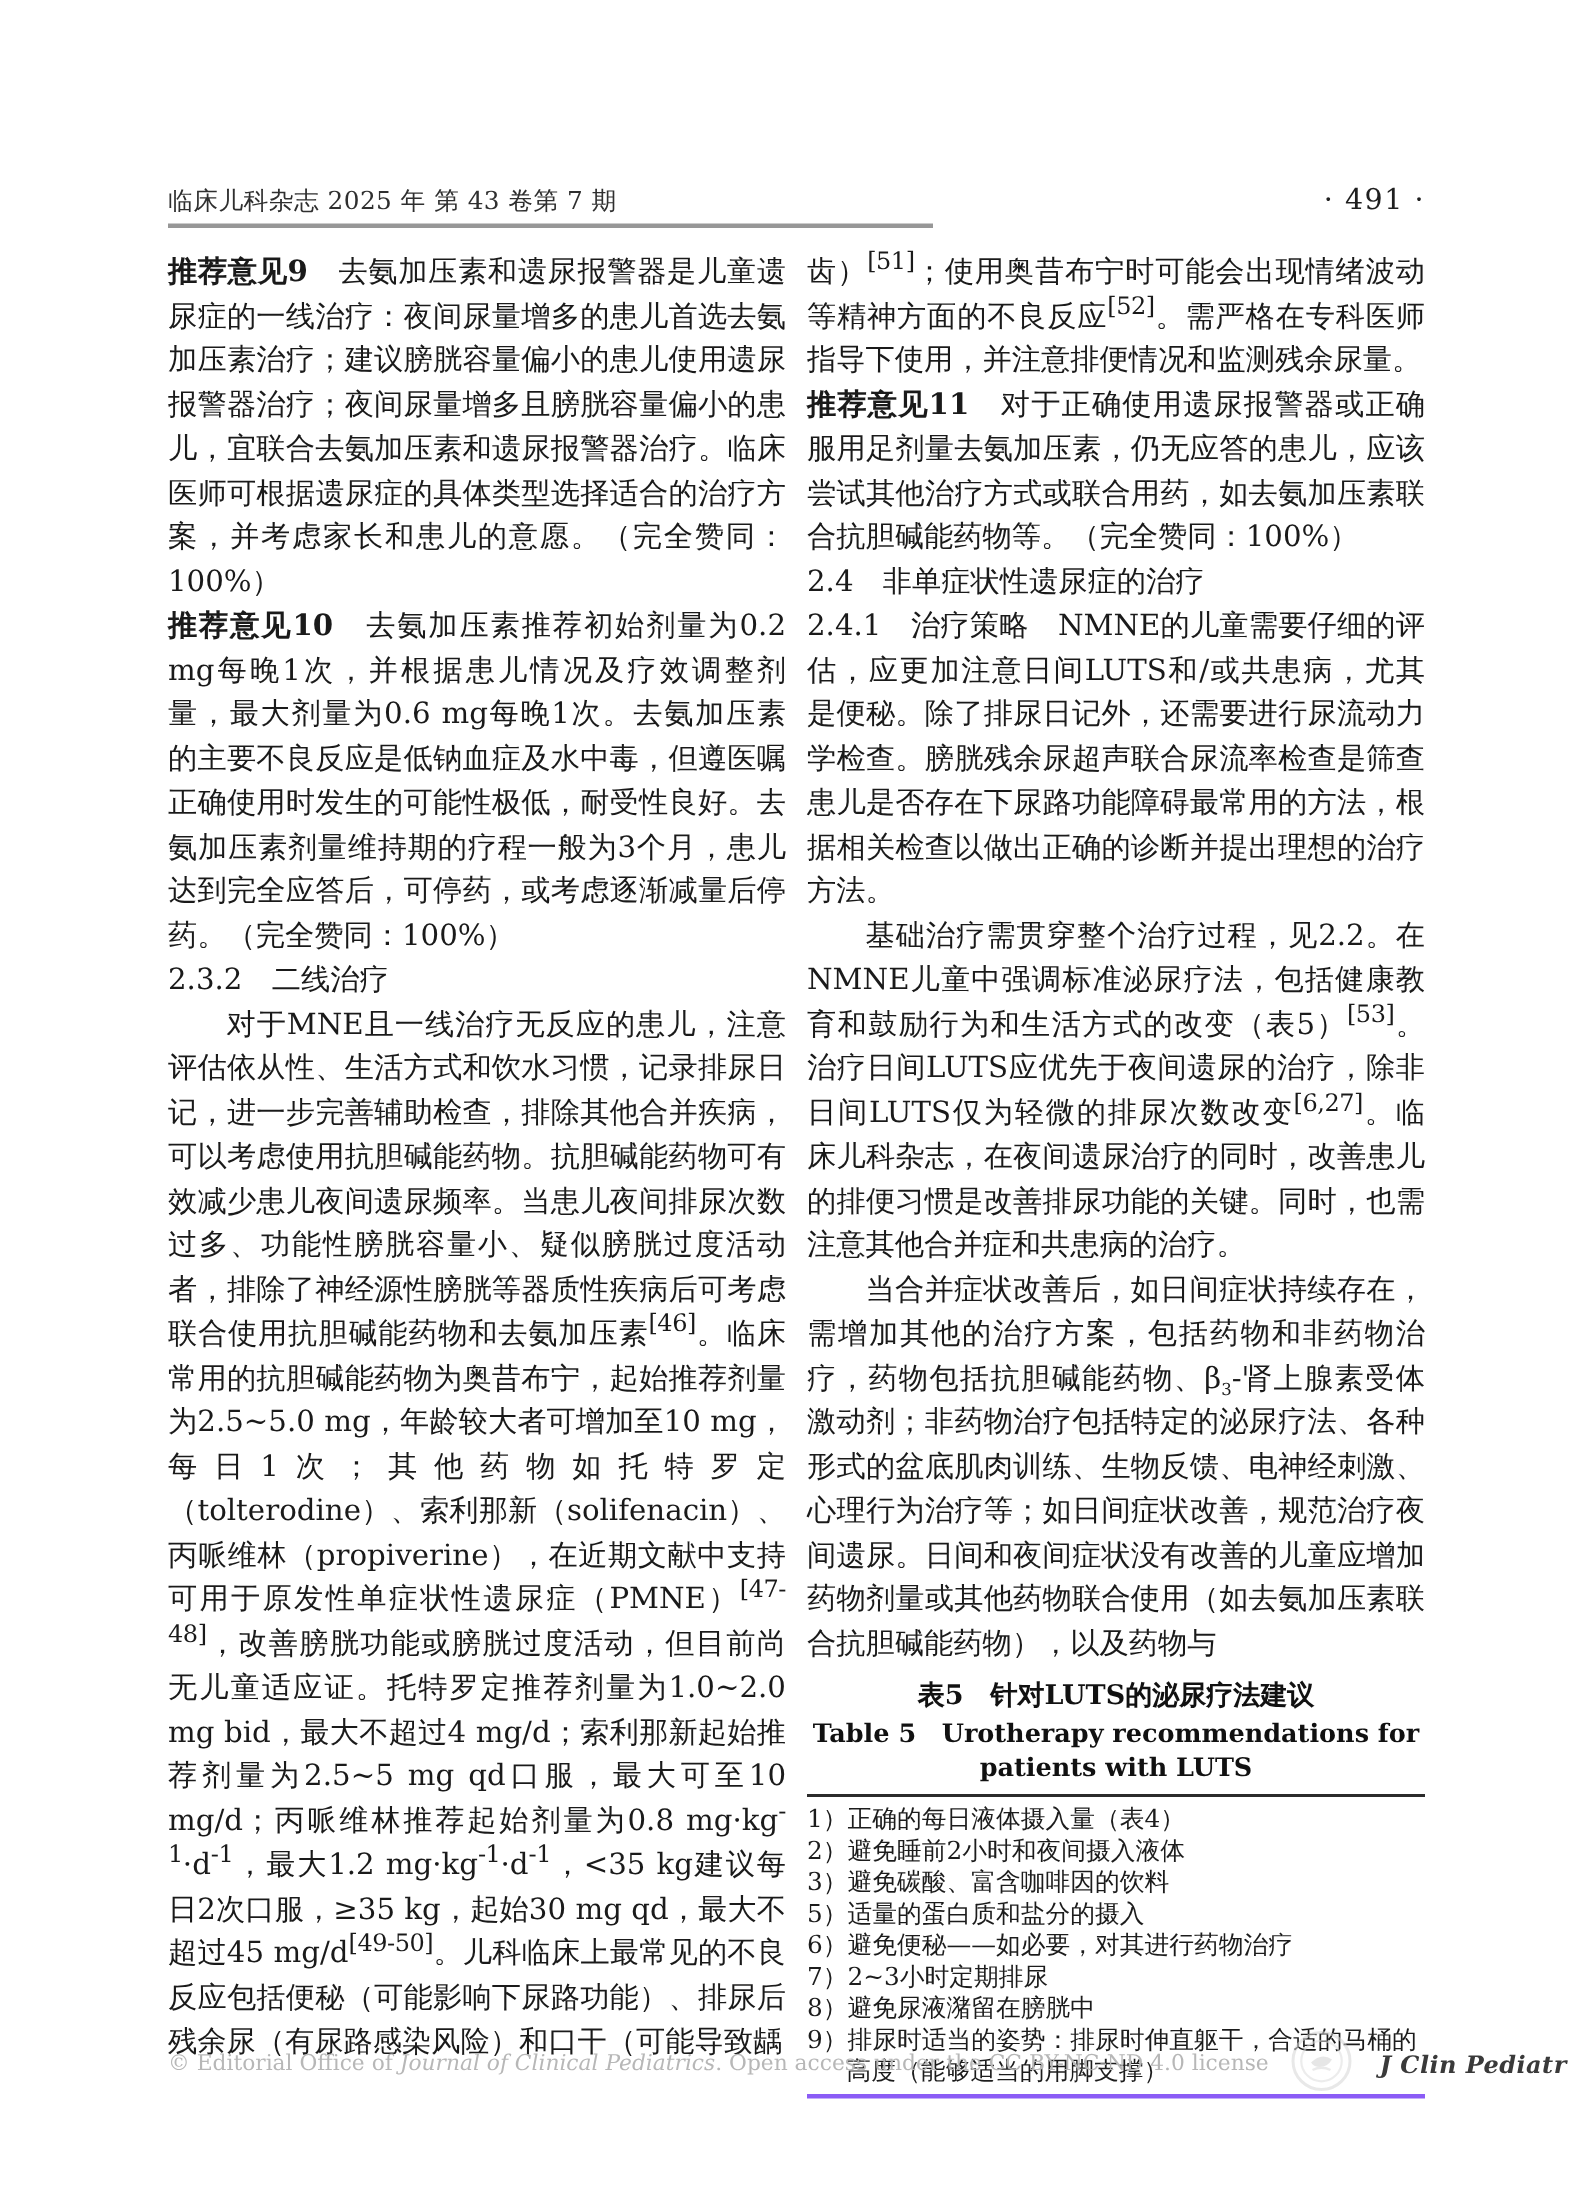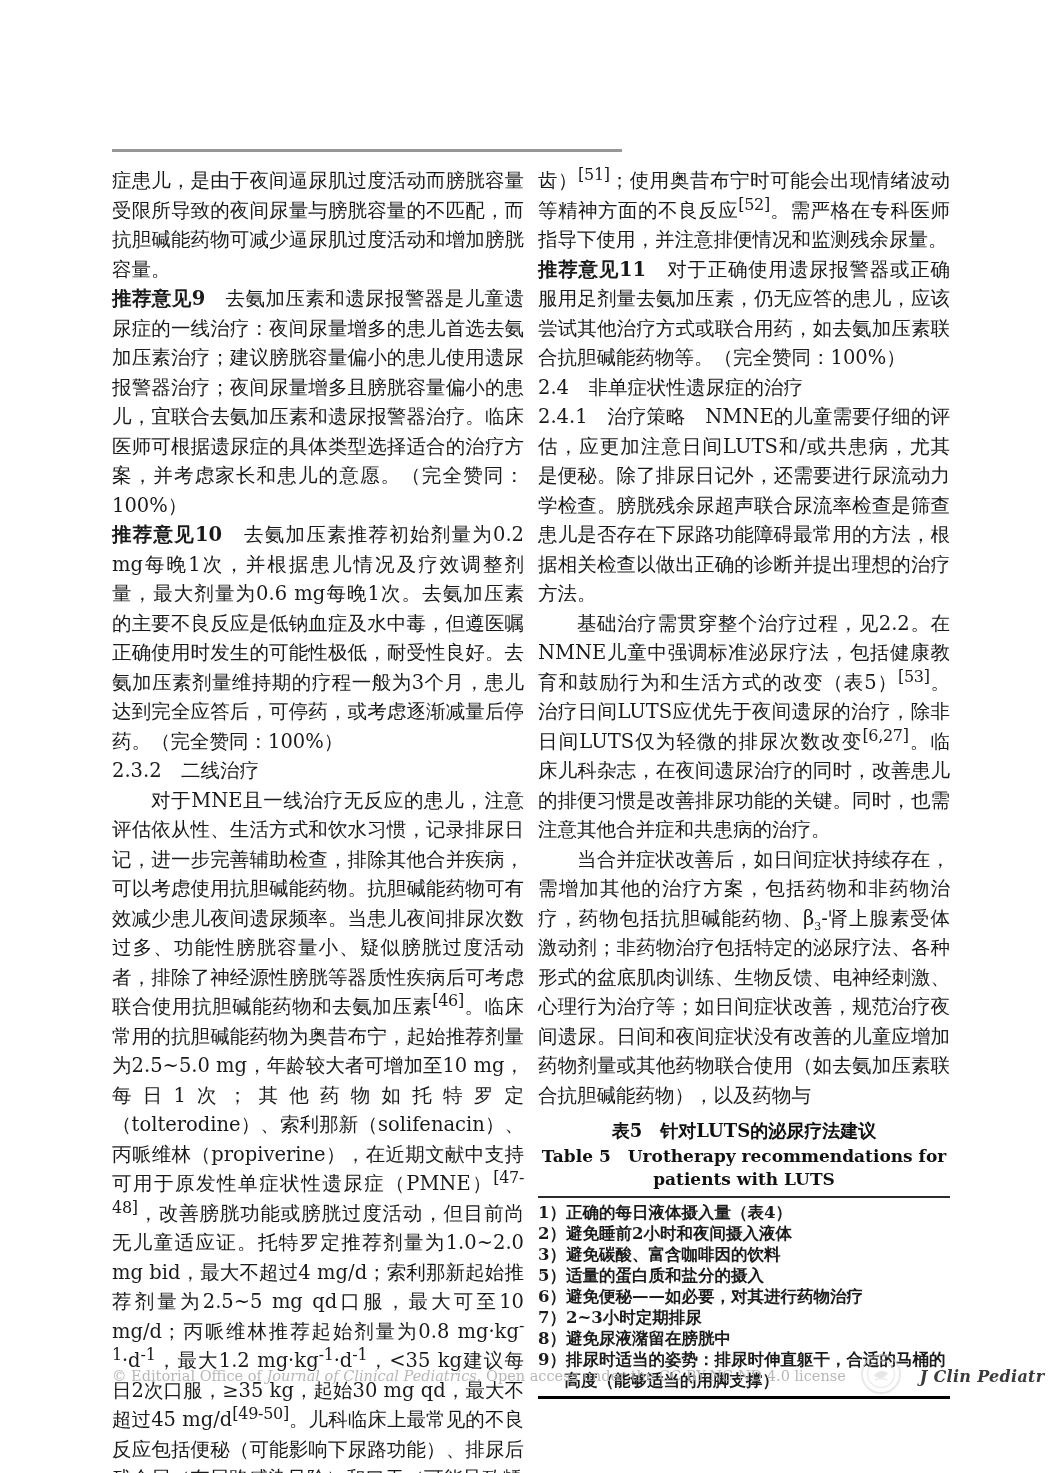--- a/index.html
+++ b/index.html
@@ -39,23 +39,22 @@
     text-align:center;font-weight:bold;font-size:18px;line-height:25px;
     color:#111;
   }
   .t5-cap-en{
     text-align:center;font-weight:bold;font-size:17px;line-height:23px;
     color:#111;margin-top:2px;
   }
   .t5-body{
     margin-top:5px;
     border-top:2px solid #2b2b2b;
-    border-bottom:3px solid #000000;
+    border-bottom:3px solid #8b5cf6;
     padding:4px 0 5px 0;
-    font-weight:bold;
   }
   .t5-item{
     font-size:16.5px;line-height:21px;text-align:left;
     padding-left:1.6em;text-indent:-1.6em;color:#1c1c1c;
   }
   
   .footer{
     position:absolute;left:112px;top:1356px;width:838px;height:40px;
     display:flex;align-items:center;justify-content:space-between;text-align:right;
   }
@@ -65,25 +64,28 @@
   .f-issue{
     font-size:16px;color:#3a3a3a;font-weight:600;font-style:italic;
     white-space:nowrap;letter-spacing:.3px;
   }
 </style>
 </head>
 <body>
 
 <div class="page">
 
+  <div class="header">
+    <span class="journal-line">临床儿科杂志 2025 年 第 43 卷第 7 期</span>
+    <span class="page-number">· 491 ·</span>
+  </div>
   <div class="header-rule"></div>
 
   <div class="body">
     <div class="col">
-        <p class="para"><span>症患儿，是由于夜间逼尿肌过度活动而膀胱容量受限所导致的夜间尿量与膀胱容量的不匹配，而抗胆碱能药物可减少逼尿肌过度活动和增加膀胱容量。</span></p>
         <p class="para"><span class="b">推荐意见9</span><span>　去氨加压素和遗尿报警器是儿童遗尿症的一线治疗：夜间尿量增多的患儿首选去氨加压素治疗；建议膀胱容量偏小的患儿使用遗尿报警器治疗；夜间尿量增多且膀胱容量偏小的患儿，宜联合去氨加压素和遗尿报警器治疗。临床医师可根据遗尿症的具体类型选择适合的治疗方案，并考虑家长和患儿的意愿。（完全赞同：100%）</span></p>
         <p class="para"><span class="b">推荐意见10</span><span>　去氨加压素推荐初始剂量为0.2 mg每晚1次，并根据患儿情况及疗效调整剂量，最大剂量为0.6 mg每晚1次。去氨加压素的主要不良反应是低钠血症及水中毒，但遵医嘱正确使用时发生的可能性极低，耐受性良好。去氨加压素剂量维持期的疗程一般为3个月，患儿达到完全应答后，可停药，或考虑逐渐减量后停药。（完全赞同：100%）</span></p>
         <p class="para"><span>2.3.2　二线治疗</span></p>
         <p class="para ind"><span>对于MNE且一线治疗无反应的患儿，注意评估依从性、生活方式和饮水习惯，记录排尿日记，进一步完善辅助检查，排除其他合并疾病，可以考虑使用抗胆碱能药物。抗胆碱能药物可有效减少患儿夜间遗尿频率。当患儿夜间排尿次数过多、功能性膀胱容量小、疑似膀胱过度活动者，排除了神经源性膀胱等器质性疾病后可考虑联合使用抗胆碱能药物和去氨加压素</span><sup>[46]</sup><span>。临床常用的抗胆碱能药物为奥昔布宁，起始推荐剂量为2.5~5.0 mg，年龄较大者可增加至10 mg，每日1次；其他药物如托特罗定（tolterodine）、索利那新（solifenacin）、丙哌维林（propiverine），在近期文献中支持可用于原发性单症状性遗尿症（PMNE）</span><sup>[47-48]</sup><span>，改善膀胱功能或膀胱过度活动，但目前尚无儿童适应证。托特罗定推荐剂量为1.0~2.0 mg bid，最大不超过4 mg/d；索利那新起始推荐剂量为2.5~5 mg qd口服，最大可至10 mg/d；丙哌维林推荐起始剂量为0.8 mg·kg</span><sup>-1</sup><span>·d</span><sup>-1</sup><span>，最大1.2 mg·kg</span><sup>-1</sup><span>·d</span><sup>-1</sup><span>，&lt;35 kg建议每日2次口服，≥35 kg，起始30 mg qd，最大不超过45 mg/d</span><sup>[49-50]</sup><span>。儿科临床上最常见的不良反应包括便秘（可能影响下尿路功能）、排尿后残余尿（有尿路感染风险）和口干（可能导致龋</span></p>
       </div>
 
     <div class="col">
       <div>
           <p class="para"><span>齿）</span><sup>[51]</sup><span>；使用奥昔布宁时可能会出现情绪波动等精神方面的不良反应</span><sup>[52]</sup><span>。需严格在专科医师指导下使用，并注意排便情况和监测残余尿量。</span></p>
           <p class="para"><span class="b">推荐意见11</span><span>　对于正确使用遗尿报警器或正确服用足剂量去氨加压素，仍无应答的患儿，应该尝试其他治疗方式或联合用药，如去氨加压素联合抗胆碱能药物等。（完全赞同：100%）</span></p>

